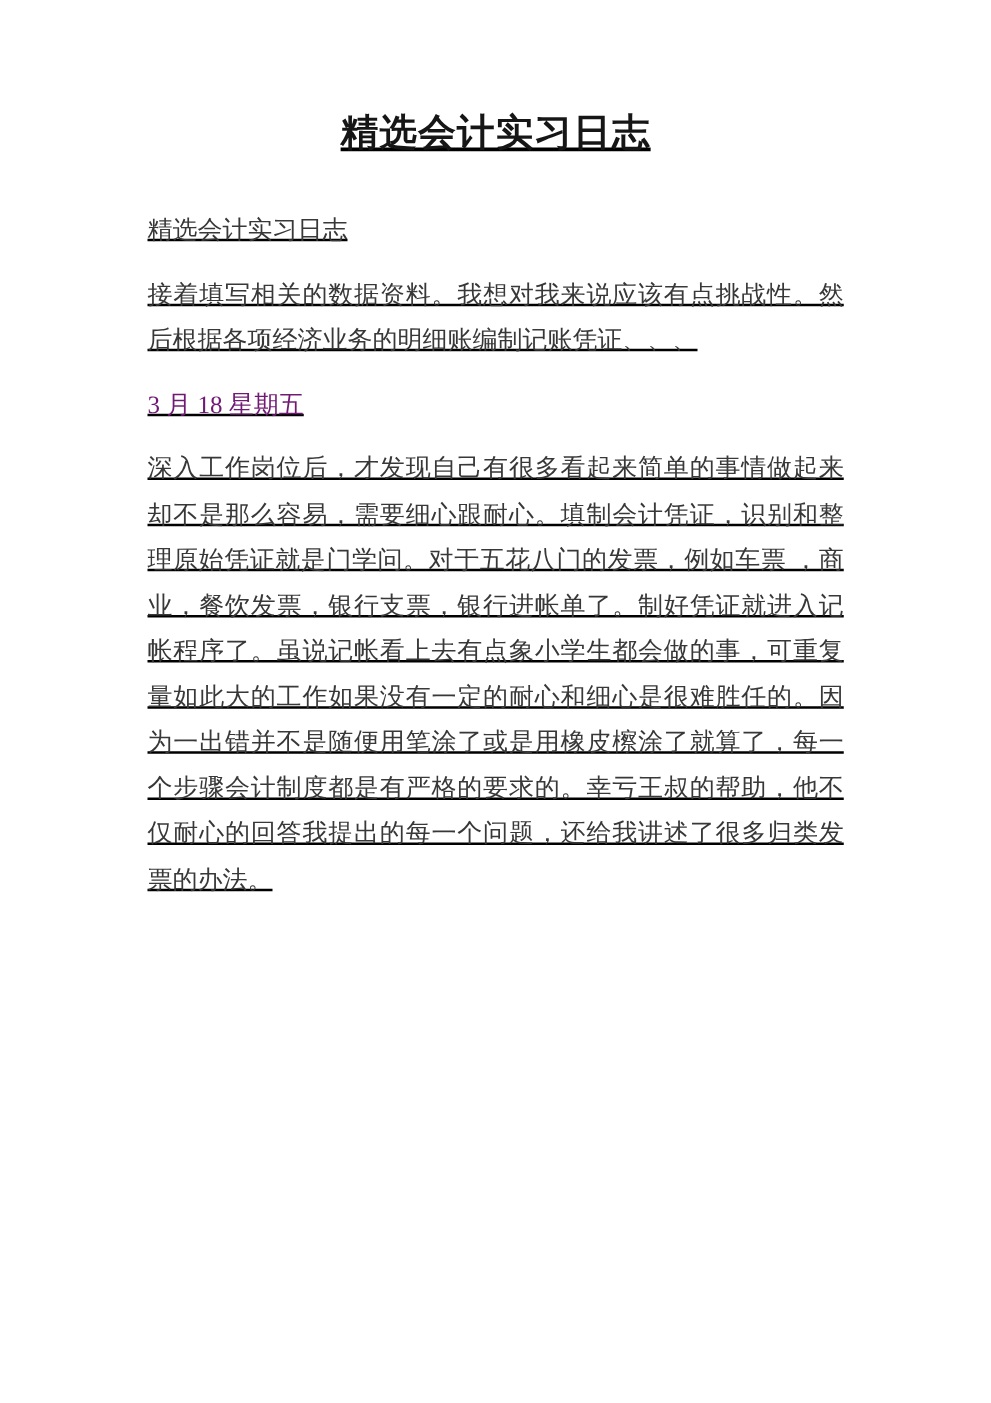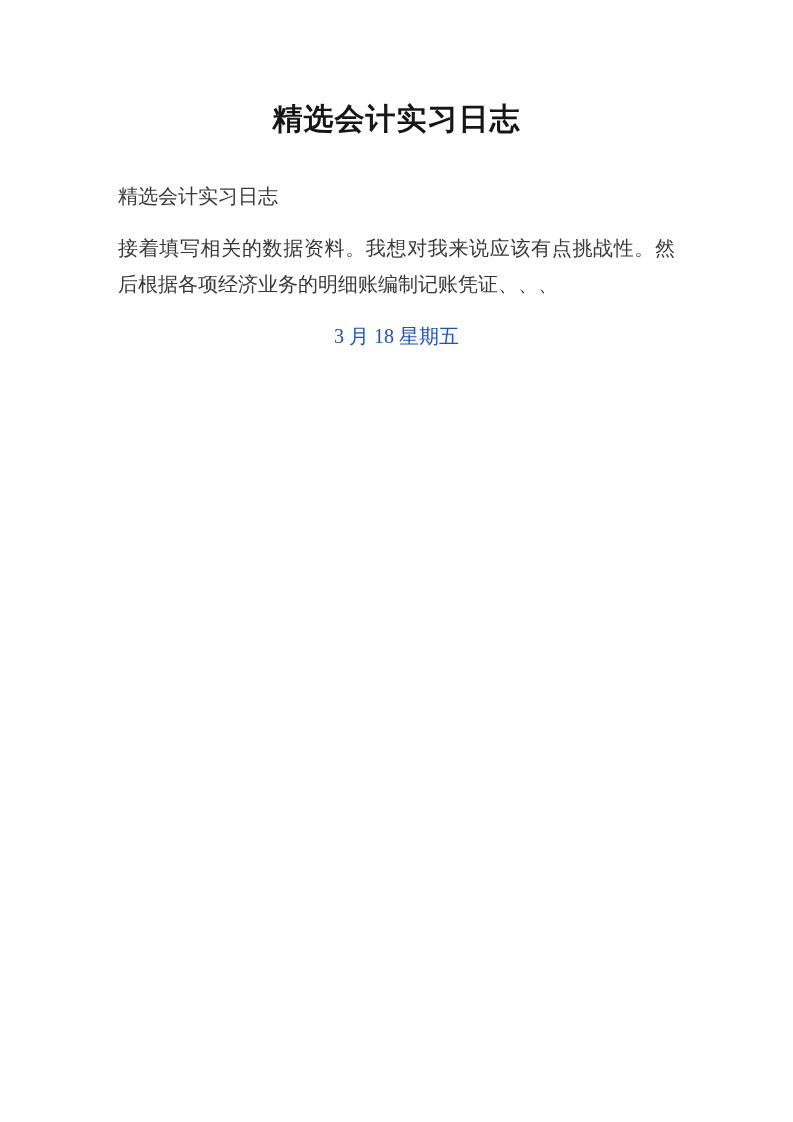--- a/index.html
+++ b/index.html
@@ -5,24 +5,25 @@
   * { box-sizing: border-box; }
   html, body {
     margin: 0;
     padding: 0;
     background: #ffffff;
   }
   .page {
     position: relative;
     width: 793px;
     height: 840px;
-    margin: 12px auto;
+    margin: 0 auto;
     background: #ffffff;
     overflow: hidden;
     font-family: "Liberation Serif", "DejaVu Serif", serif;
+    text-decoration: underline;
   }
   .doc-content {
     padding: 86px 118px 0 118px;
   }
   .doc-title {
     margin: 0 0 38px 0;
     font-size: 30px;
     font-weight: bold;
     line-height: 42px;
     text-align: center;
@@ -35,35 +36,36 @@
     line-height: 36.5px;
     text-align: justify;
     text-justify: inter-ideograph;
     color: #383838;
     word-break: break-all;
   }
   .doc-date-heading {
     margin: 0 0 15px 0;
     font-size: 20px;
     line-height: 36.5px;
-    text-align: center;
-    color: #1d4ed8;
+    text-align: left;
+    color: #701a75;
   }
 </style>
 </head>
 <body>
 
 <div class="page">
   <div class="doc-content">
 
     <h1 class="doc-title">精选会计实习日志</h1>
 
     <p class="doc-para">精选会计实习日志</p>
 
     <p class="doc-para">接着填写相关的数据资料。我想对我来说应该有点挑战性。然后根据各项经济业务的明细账编制记账凭证、、、</p>
 
     <p class="doc-date-heading">3 月 18 星期五</p>
 
+    <p class="doc-para">深入工作岗位后，才发现自己有很多看起来简单的事情做起来却不是那么容易，需要细心跟耐心。填制会计凭证，识别和整理原始凭证就是门学问。对于五花八门的发票，例如车票 ，商业，餐饮发票，银行支票，银行进帐单了。制好凭证就进入记帐程序了。虽说记帐看上去有点象小学生都会做的事，可重复量如此大的工作如果没有一定的耐心和细心是很难胜任的。因为一出错并不是随便用笔涂了或是用橡皮檫涂了就算了，每一个步骤会计制度都是有严格的要求的。幸亏王叔的帮助，他不仅耐心的回答我提出的每一个问题，还给我讲述了很多归类发票的办法。</p>
 
 
 
   </div>
 </div>
 
 </body></html>

